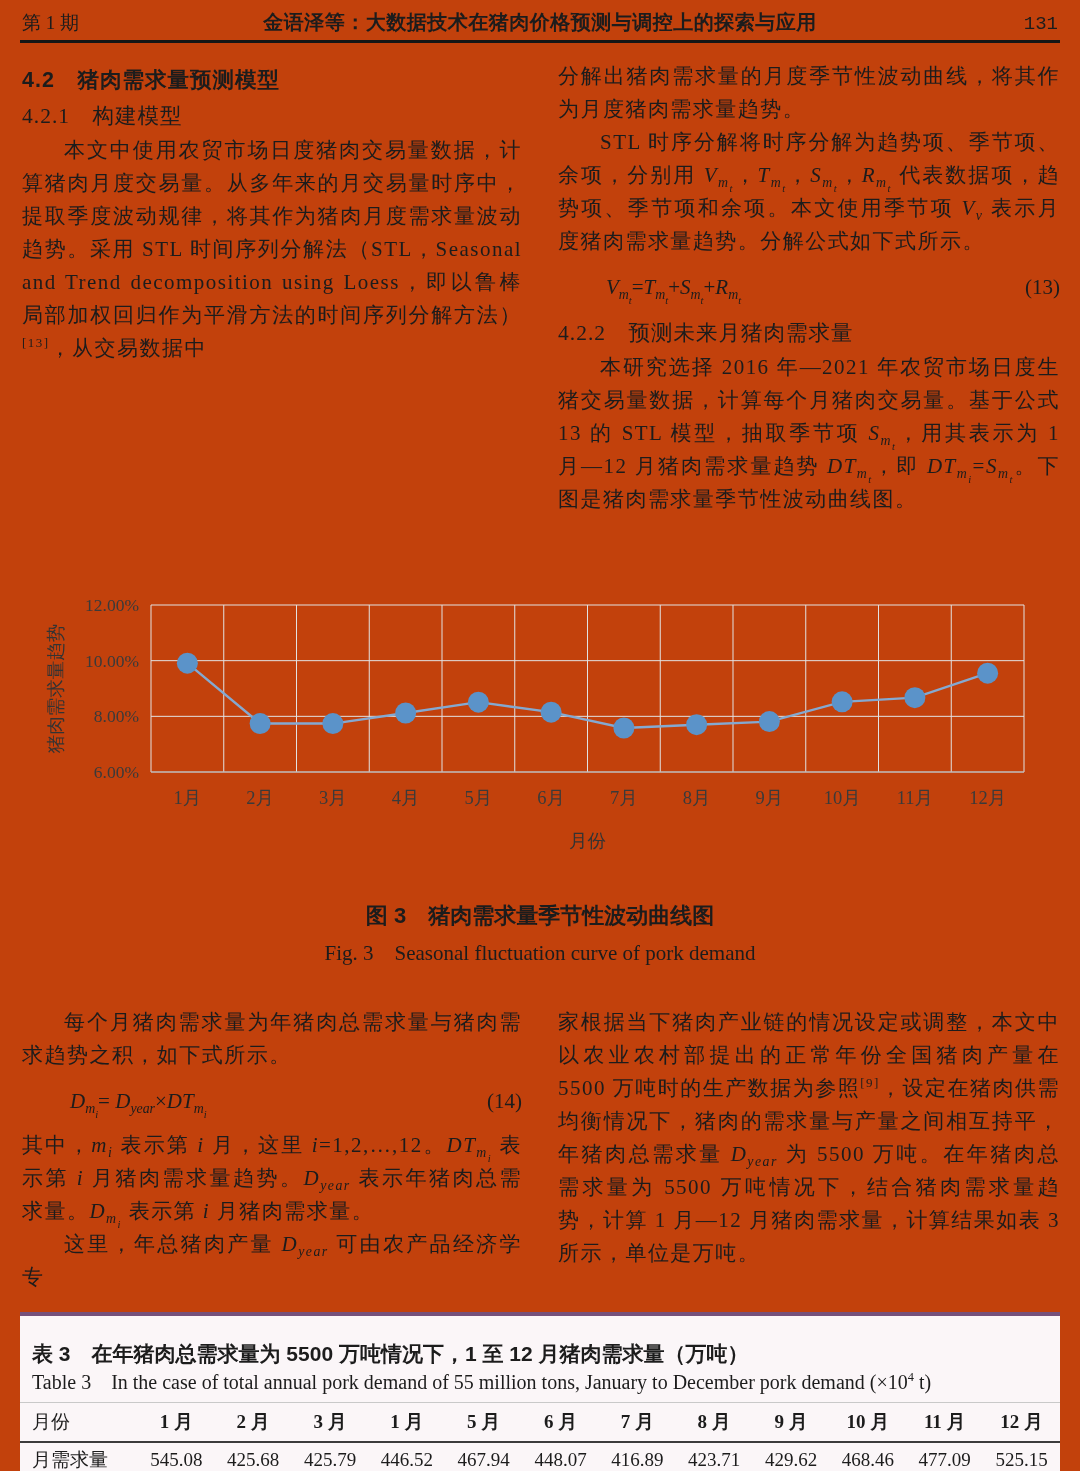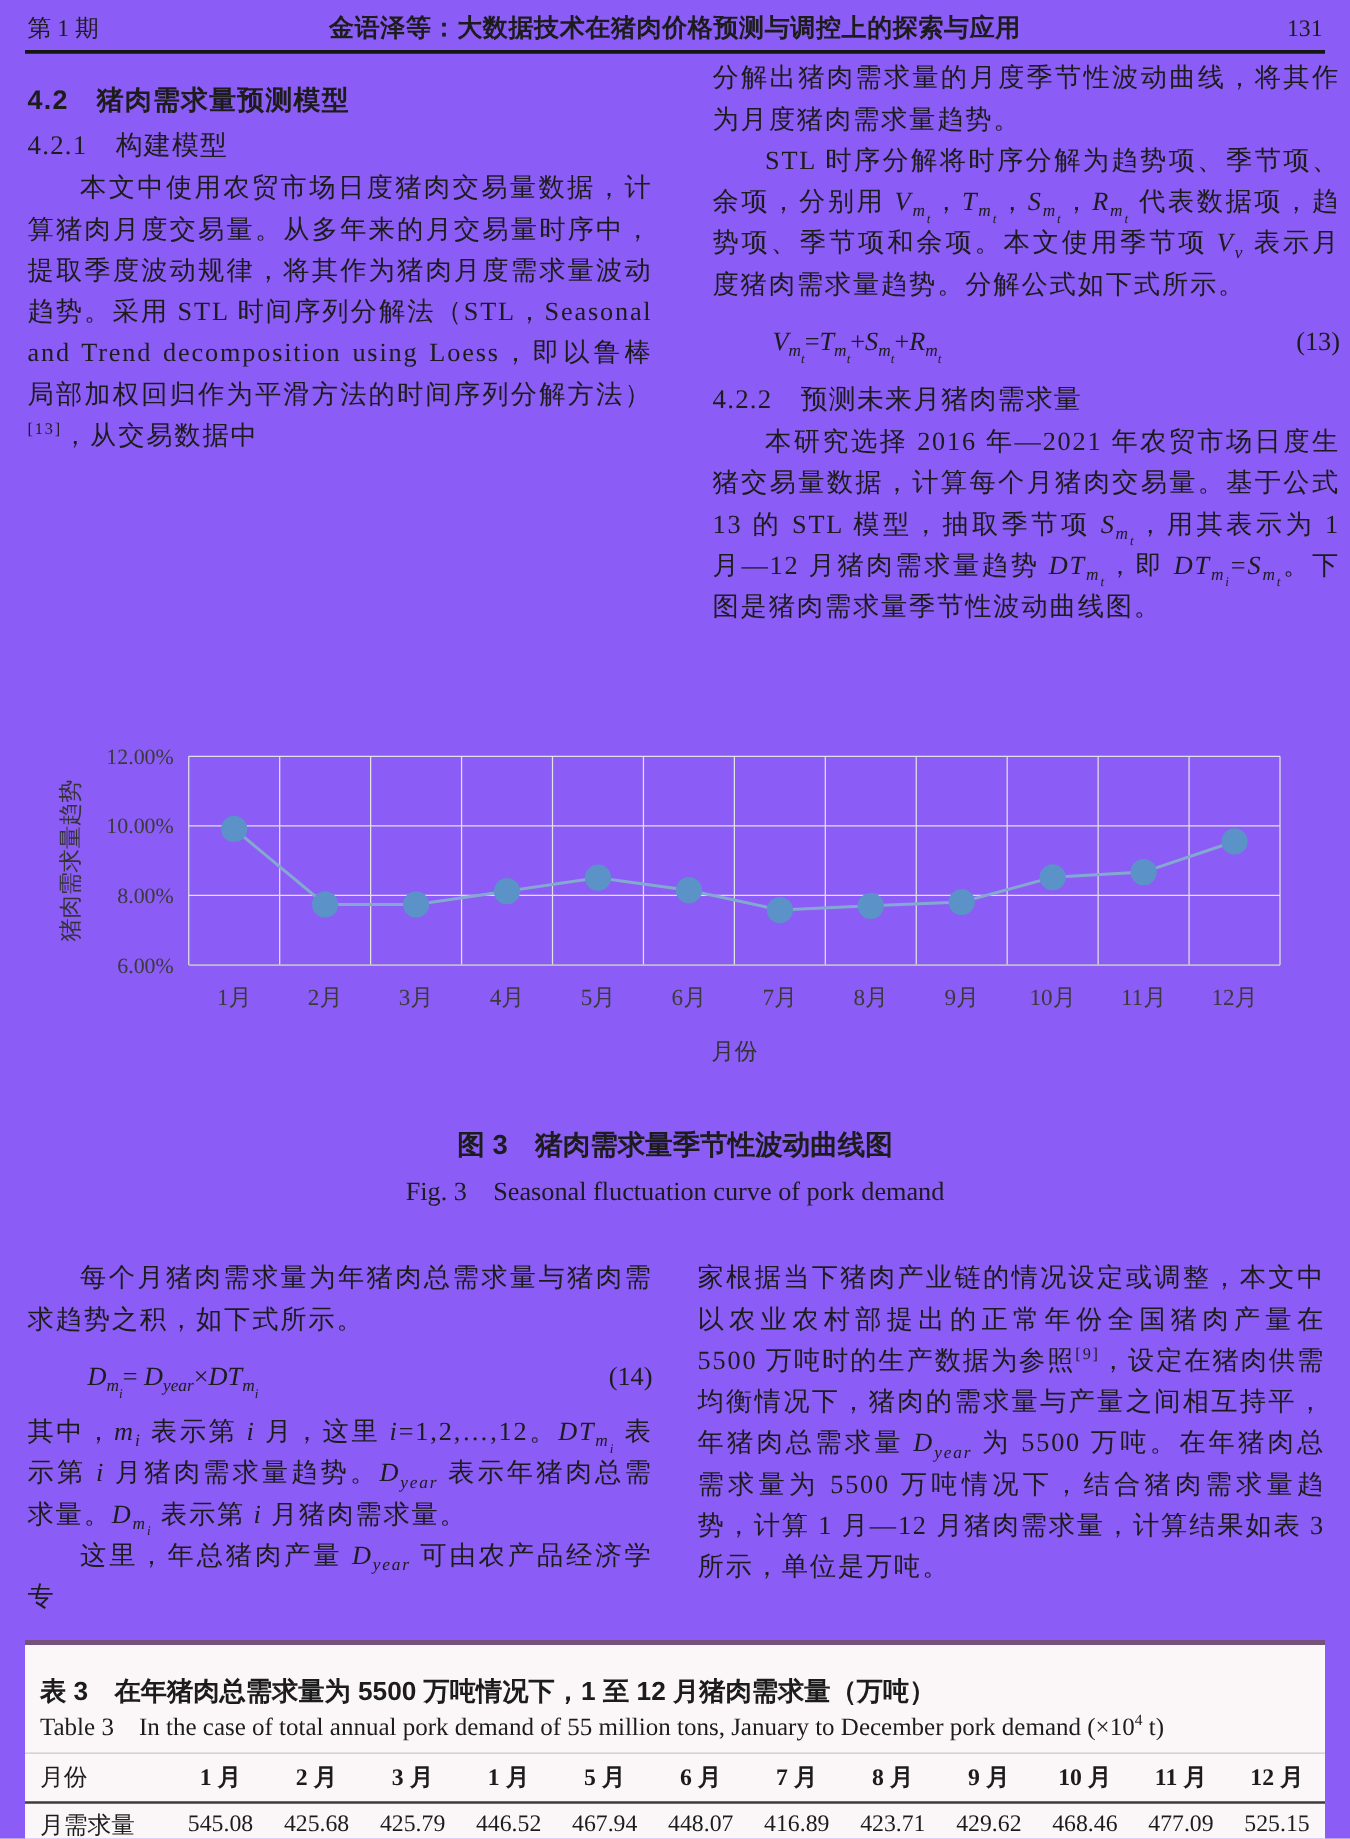--- a/index.html
+++ b/index.html
@@ -1,32 +1,32 @@
 <!DOCTYPE html>
 <html style="--accent: #75517b; --tbl-bg: #fbf6f8; --text: #1c1c1c;"><head>
 <meta charset="utf-8">
 <style>
   html,body{margin:0;padding:0;background:#ffffff;}
-  .page{position:relative;width:1080px;height:1471px;background:#8b5cf6;overflow:hidden;
+  .page{position:relative;width:1080px;height:1471px;background:#c2410c;overflow:hidden;
         font-family:"Liberation Serif","DejaVu Serif",serif;color:var(--text,#1c1c1c);}
 
   
   .hdr{position:absolute;top:9px;left:22px;right:22px;display:flex;align-items:baseline;font-size:19px;}
   .hdr-issue{width:130px;text-align:left;}
   .hdr-title{flex:1;text-align:center;font-family:"Liberation Sans","DejaVu Sans",sans-serif;
              font-weight:700;font-size:20px;letter-spacing:.5px;}
-  .hdr-page{width:130px;text-align:right;}
+  .hdr-page{width:130px;text-align:right;font-family:Liberation Mono, monospace;}
   .hdr-rule{position:absolute;top:40px;left:20px;right:20px;height:3px;background:#161616;}
 
   
   .col{position:absolute;width:500px;font-size:21px;line-height:33px;text-align:justify;}
   .para{letter-spacing:.07em;}
   .ind{text-indent:2em;}
   #col-left-top{left:22px;top:62px;}
-  #col-right-top{left:558px;top:46px;width:502px;margin-left:12px;}
+  #col-right-top{left:558px;top:60px;width:502px;}
   #col-left-bot{left:22px;top:1006px;}
   #col-right-bot{left:558px;top:1006px;width:502px;}
 
   .h-sans{font-family:"Liberation Sans","DejaVu Sans",sans-serif;font-weight:700;font-size:21.5px;
           line-height:36px;letter-spacing:1px;text-align:left;}
   .h-serif{font-size:21.5px;line-height:36px;letter-spacing:1px;text-align:left;}
 
   sup{font-size:62%;line-height:0;}
   sub.sb{font-size:66%;line-height:0;}
   sub.ssb{font-size:50%;line-height:0;position:relative;top:.5em;}

